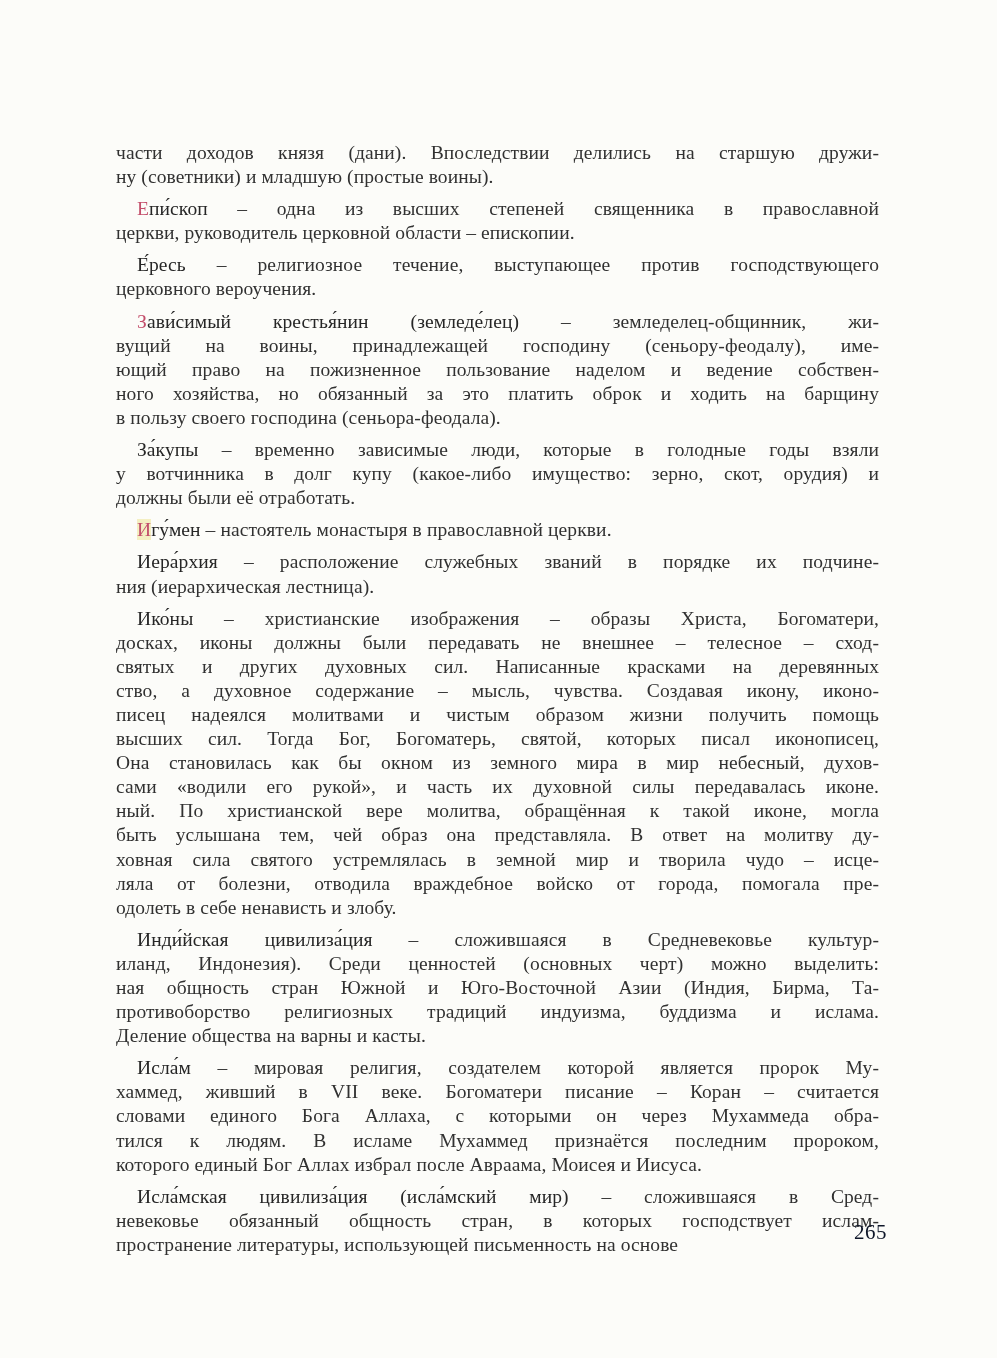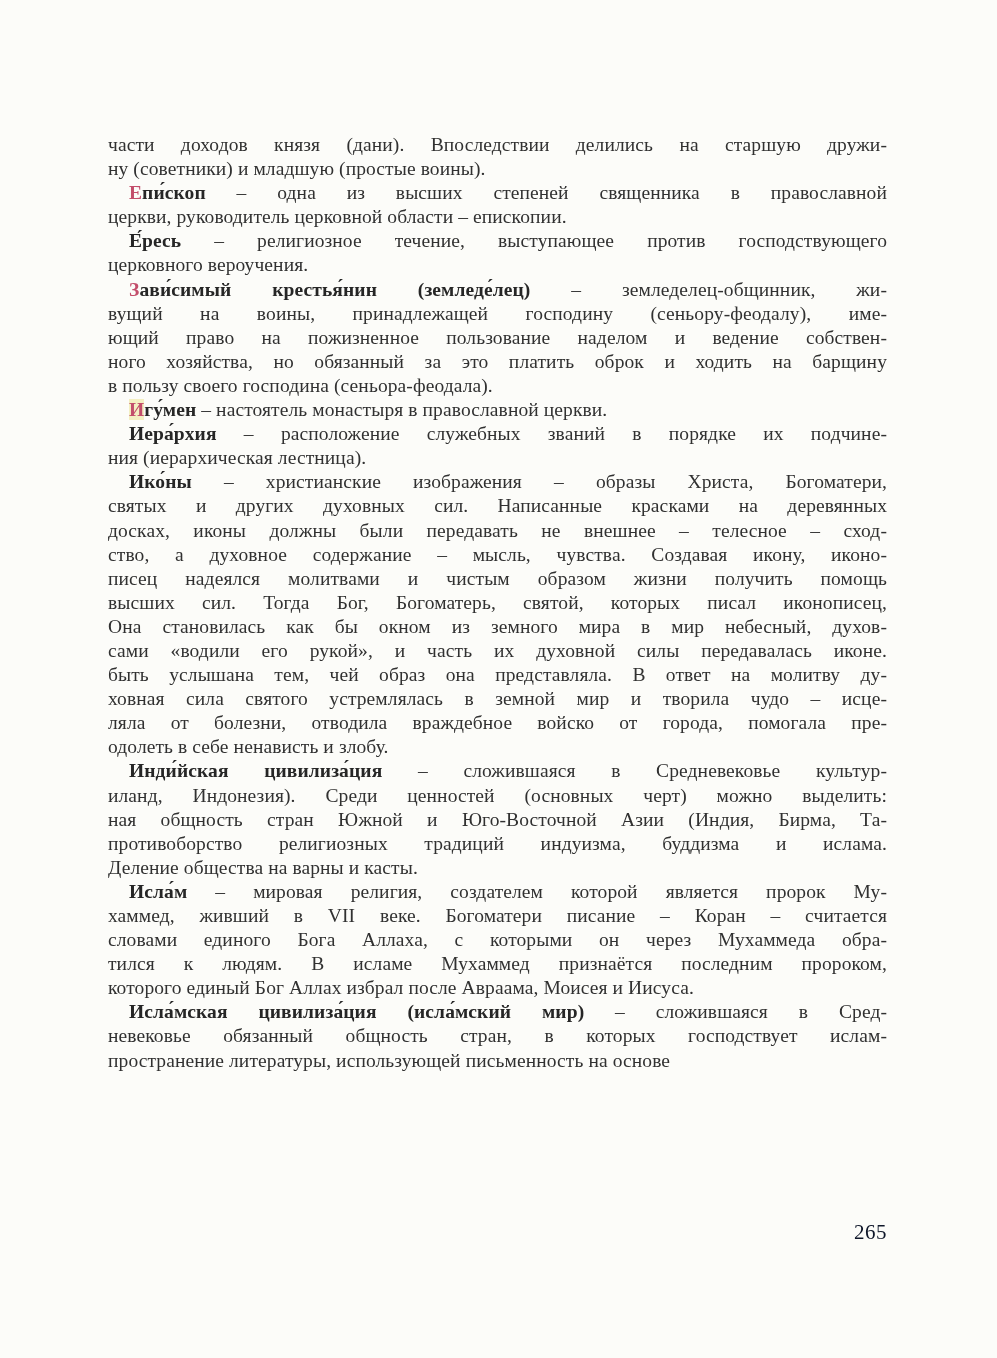--- a/index.html
+++ b/index.html
@@ -15,31 +15,31 @@
   }
   .text-block {
     position: absolute;
     left: 108px;
     top: 133px;
     width: 779px;
     font-size: 19.5px;
     line-height: 24.1px;
     letter-spacing: 0.1px;
   }
-  .paragraph { margin: 0; padding: 0; }
+  .paragraph { margin: 8px; padding: 0; }
   .line {
     text-align: justify;
     text-align-last: justify;
     text-justify: inter-word;
     white-space: normal;
     min-height: 24.1px;
   }
   .line.last { text-align-last: left; }
   .line.indent { padding-left: 21px; }
-  .line b { font-weight: bold; color: #262626; }
+  .line b { font-weight: normal; color: #262626; }
   .initial { color: var(--accent, #c34e6b); }
   .initial.hl { background: var(--highlight, #f4efc2); }
   .page-number {
     position: absolute;
     top: 1220px;
     right: 110px;
     width: 120px;
     text-align: right;
     font-size: 21px;
     color: #0f172a;
@@ -64,35 +64,41 @@
         <div class="line last">церковного вероучения.</div>
       </div>
       <div class="paragraph">
         <div class="line indent"><b><span class="initial">З</span>ави́симый крестья́нин (земледе́лец)</b> – земледелец-общинник, жи-</div>
         <div class="line">вущий на воины, принадлежащей господину (сеньору-феодалу), име-</div>
         <div class="line">ющий право на пожизненное пользование наделом и ведение собствен-</div>
         <div class="line">ного хозяйства, но обязанный за это платить оброк и ходить на барщину</div>
         <div class="line last">в пользу своего господина (сеньора-феодала).</div>
       </div>
       <div class="paragraph">
+        <div class="line indent"><b>За́купы</b> – временно зависимые люди, которые в голодные годы взяли</div>
+        <div class="line">у вотчинника в долг купу (какое-либо имущество: зерно, скот, орудия) и</div>
+        <div class="line last">должны были её отработать.</div>
+      </div>
+      <div class="paragraph">
         <div class="line last indent"><b><span class="initial hl">И</span>гу́мен</b> – настоятель монастыря в православной церкви.</div>
       </div>
       <div class="paragraph">
         <div class="line indent"><b>Иера́рхия</b> – расположение служебных званий в порядке их подчине-</div>
         <div class="line last">ния (иерархическая лестница).</div>
       </div>
       <div class="paragraph">
         <div class="line indent"><b>Ико́ны</b> – христианские изображения – образы Христа, Богоматери,</div>
+        <div class="line">досках, иконы должны были передавать не внешнее – телесное – сход-</div>
         <div class="line">святых и других духовных сил. Написанные красками на деревянных</div>
-        <div class="line">досках, иконы должны были передавать не внешнее – телесное – сход-</div>
         <div class="line">ство, а духовное содержание – мысль, чувства. Создавая икону, иконо-</div>
         <div class="line">писец надеялся молитвами и чистым образом жизни получить помощь</div>
         <div class="line">высших сил. Тогда Бог, Богоматерь, святой, которых писал иконописец,</div>
         <div class="line">Она становилась как бы окном из земного мира в мир небесный, духов-</div>
         <div class="line">сами «водили его рукой», и часть их духовной силы передавалась иконе.</div>
+        <div class="line">ный. По христианской вере молитва, обращённая к такой иконе, могла</div>
         <div class="line">быть услышана тем, чей образ она представляла. В ответ на молитву ду-</div>
         <div class="line">ховная сила святого устремлялась в земной мир и творила чудо – исце-</div>
         <div class="line">ляла от болезни, отводила враждебное войско от города, помогала пре-</div>
         <div class="line last">одолеть в себе ненависть и злобу.</div>
       </div>
       <div class="paragraph">
         <div class="line indent"><b>Инди́йская цивилиза́ция</b> – сложившаяся в Средневековье культур-</div>
         <div class="line">иланд, Индонезия). Среди ценностей (основных черт) можно выделить:</div>
         <div class="line">ная общность стран Южной и Юго-Восточной Азии (Индия, Бирма, Та-</div>
         <div class="line">противоборство религиозных традиций индуизма, буддизма и ислама.</div>

